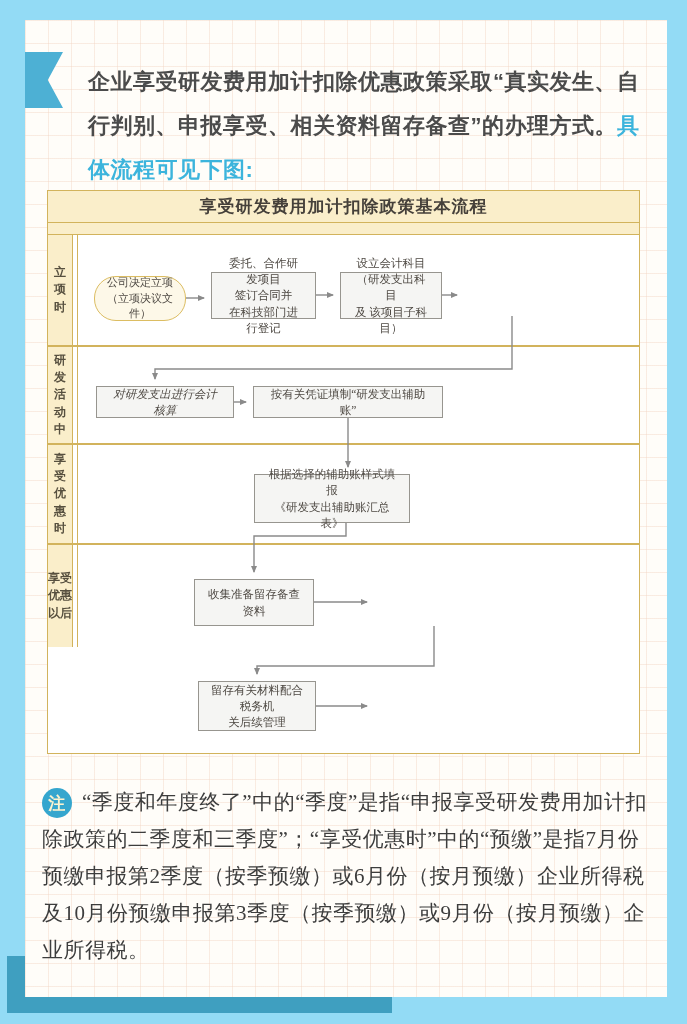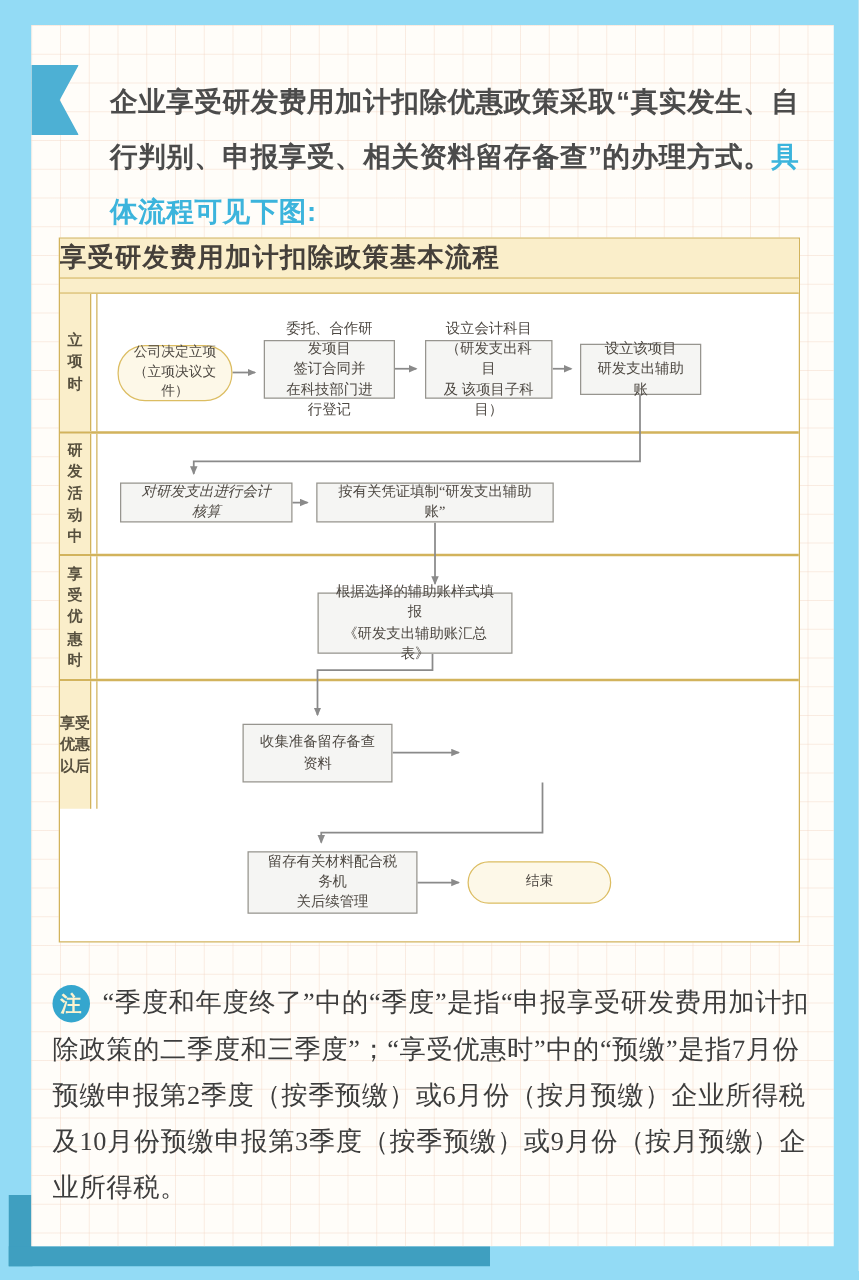--- a/index.html
+++ b/index.html
@@ -23,21 +23,21 @@
 
   
   .intro { position:absolute; left:88px; top:60px; width:556px; font-size:22px; font-weight:bold;
     color:#4b4b4b; line-height:44px; letter-spacing:0.5px; }
   .intro .hl { color:#3cb4dc; }
 
   
   .flow-panel { position:absolute; left:47px; top:190px; width:593px; height:564px;
     border:1.5px solid #d2b35c; background:#ffffff; }
   .panel-title { height:32px; line-height:32px; background:#faeeca; border-bottom:1.5px solid #d2b35c;
-    text-align:left; font-size:21px; font-weight:bold; color:#45403a; letter-spacing:1px; }
+    text-align:center; font-size:17px; font-weight:bold; color:#45403a; letter-spacing:1px; }
   .panel-strip { height:12px; background:#faeeca; border-bottom:1.5px solid #d2b35c; }
   .rows { position:relative; }
   .frow { display:flex; border-bottom:2px solid #d2b35c; }
   .frow:last-child { border-bottom:none; }
   .row-label { width:25px; background:#faeeca; border-right:1.5px solid #d2b35c;
     display:flex; align-items:center; justify-content:center; text-align:center;
     font-size:12px; font-weight:bold; color:#57503f; line-height:1.45; white-space:pre-line; }
   .row-content { flex:1; background:transparent; border-left:1.5px solid #d2b35c; margin-left:4px; }
 
   .nodes-layer { position:absolute; left:0; top:0; width:593px; height:564px; }
@@ -126,30 +126,27 @@
 
     <div class="nodes-layer">
       <div class="fnode pill" style="left:46px;top:85px;width:92px;height:45px;">公司决定立项
 （立项决议文件）</div>
       <div class="fnode" style="left:163px;top:81px;width:105px;height:47px;">委托、合作研发项目
 签订合同并
 在科技部门进行登记</div>
       <div class="fnode" style="left:292px;top:81px;width:102px;height:47px;">设立会计科目
 （研发支出科目
 及 该项目子科目）</div>
-      <div class="fnode" style="left:416px;top:84px;width:97px;height:41px;">设立该项目
-研发支出辅助账</div>
       <div class="fnode" style="left:48px;top:195px;width:138px;height:32px;font-style:italic;">对研发支出进行会计核算</div>
       <div class="fnode" style="left:205px;top:195px;width:190px;height:32px;text-align:center;">按有关凭证填制“研发支出辅助账”</div>
       <div class="fnode" style="left:206px;top:283px;width:156px;height:49px;">根据选择的辅助账样式填报
 《研发支出辅助账汇总表》</div>
       <div class="fnode" style="left:146px;top:388px;width:120px;height:47px;">收集准备留存备查资料</div>
-      <div class="fnode" style="left:150px;top:490px;width:136px;height:50px;">留存有关材料配合税务机
+      <div class="fnode" style="left:150px;top:490px;width:118px;height:50px;">留存有关材料配合税务机
 关后续管理</div>
-      <div class="fnode pill" style="left:326px;top:498px;width:115px;height:34px;">结束</div>
     </div>
   </div>
 
   <div class="note">
     <span class="note-badge">注</span><span>“季度和年度终了”中的“季度”是指“申报享受研发费用加计扣除政策的二季度和三季度”；“享受优惠时”中的“预缴”是指7月份预缴申报第2季度（按季预缴）或6月份（按月预缴）企业所得税及10月份预缴申报第3季度（按季预缴）或9月份（按月预缴）企业所得税。</span>
   </div>
 
 </div>
 
 </body></html>

